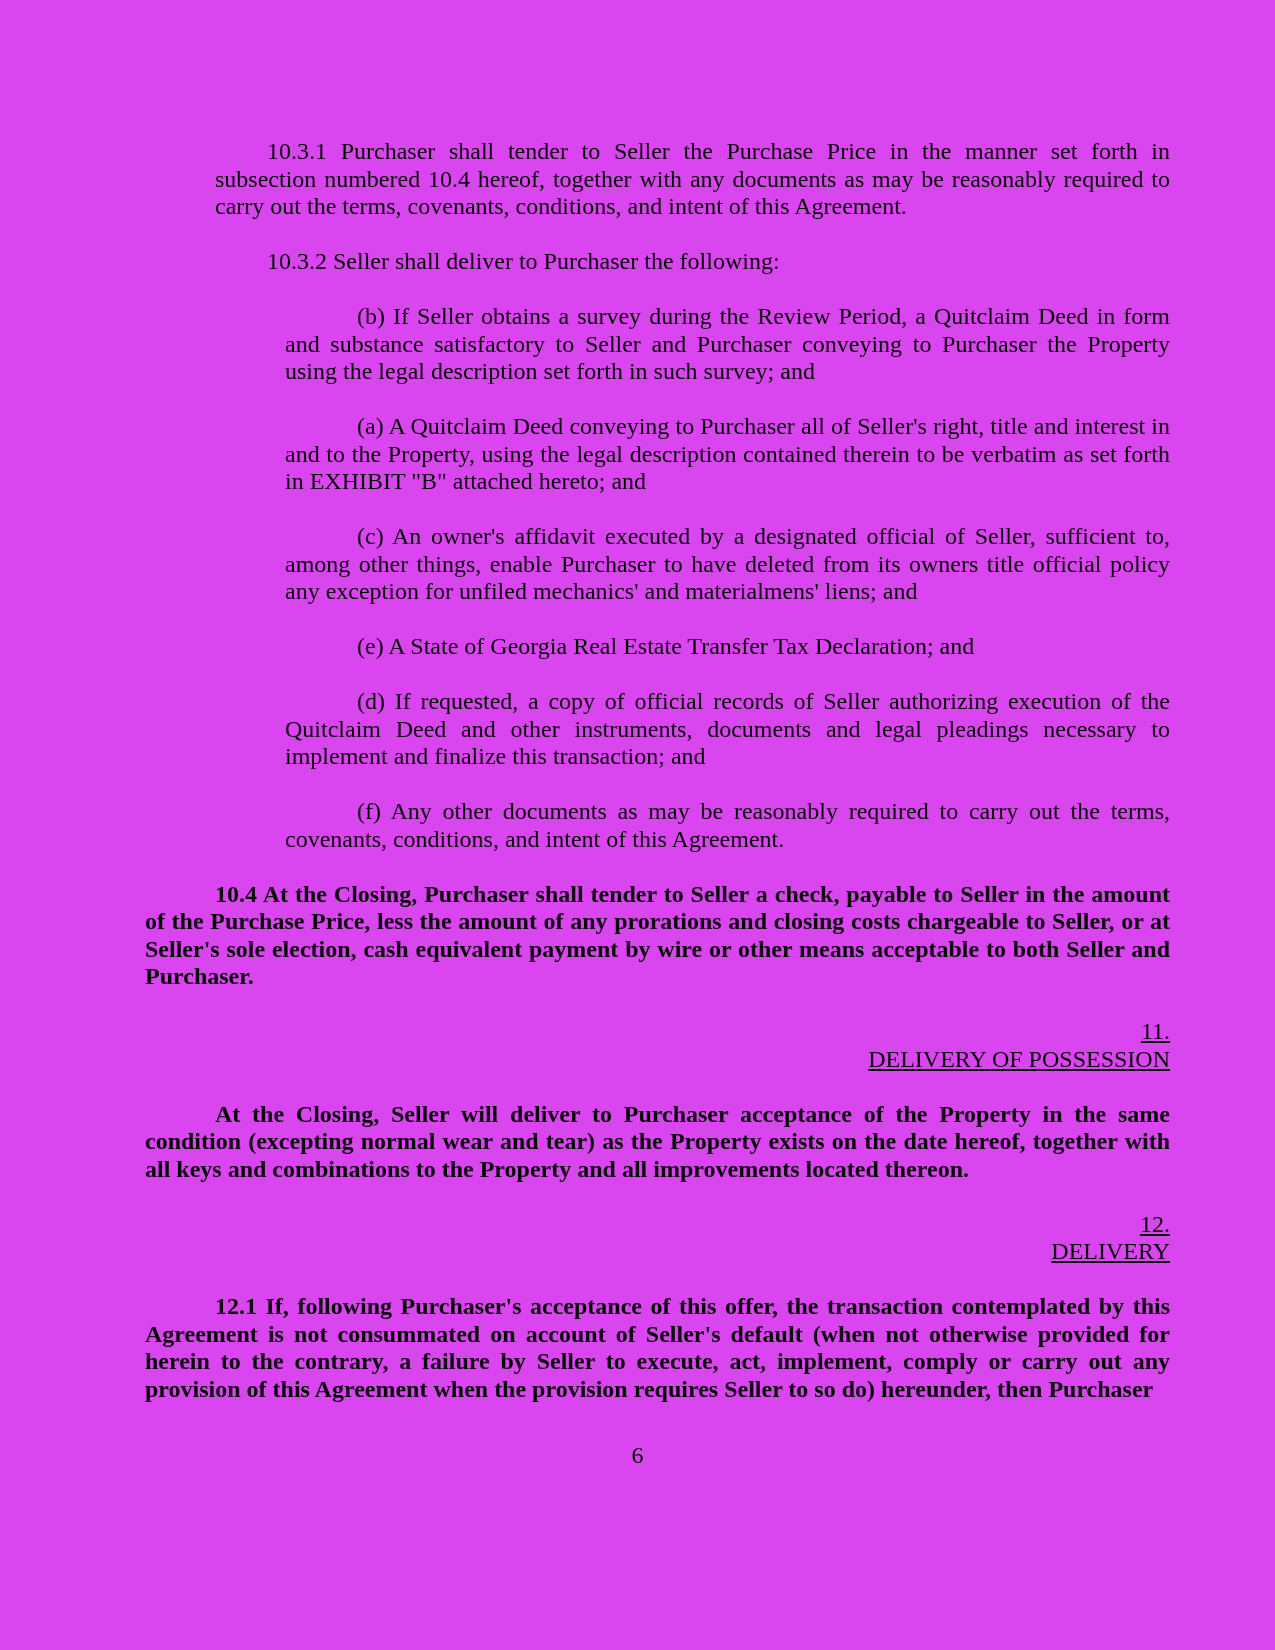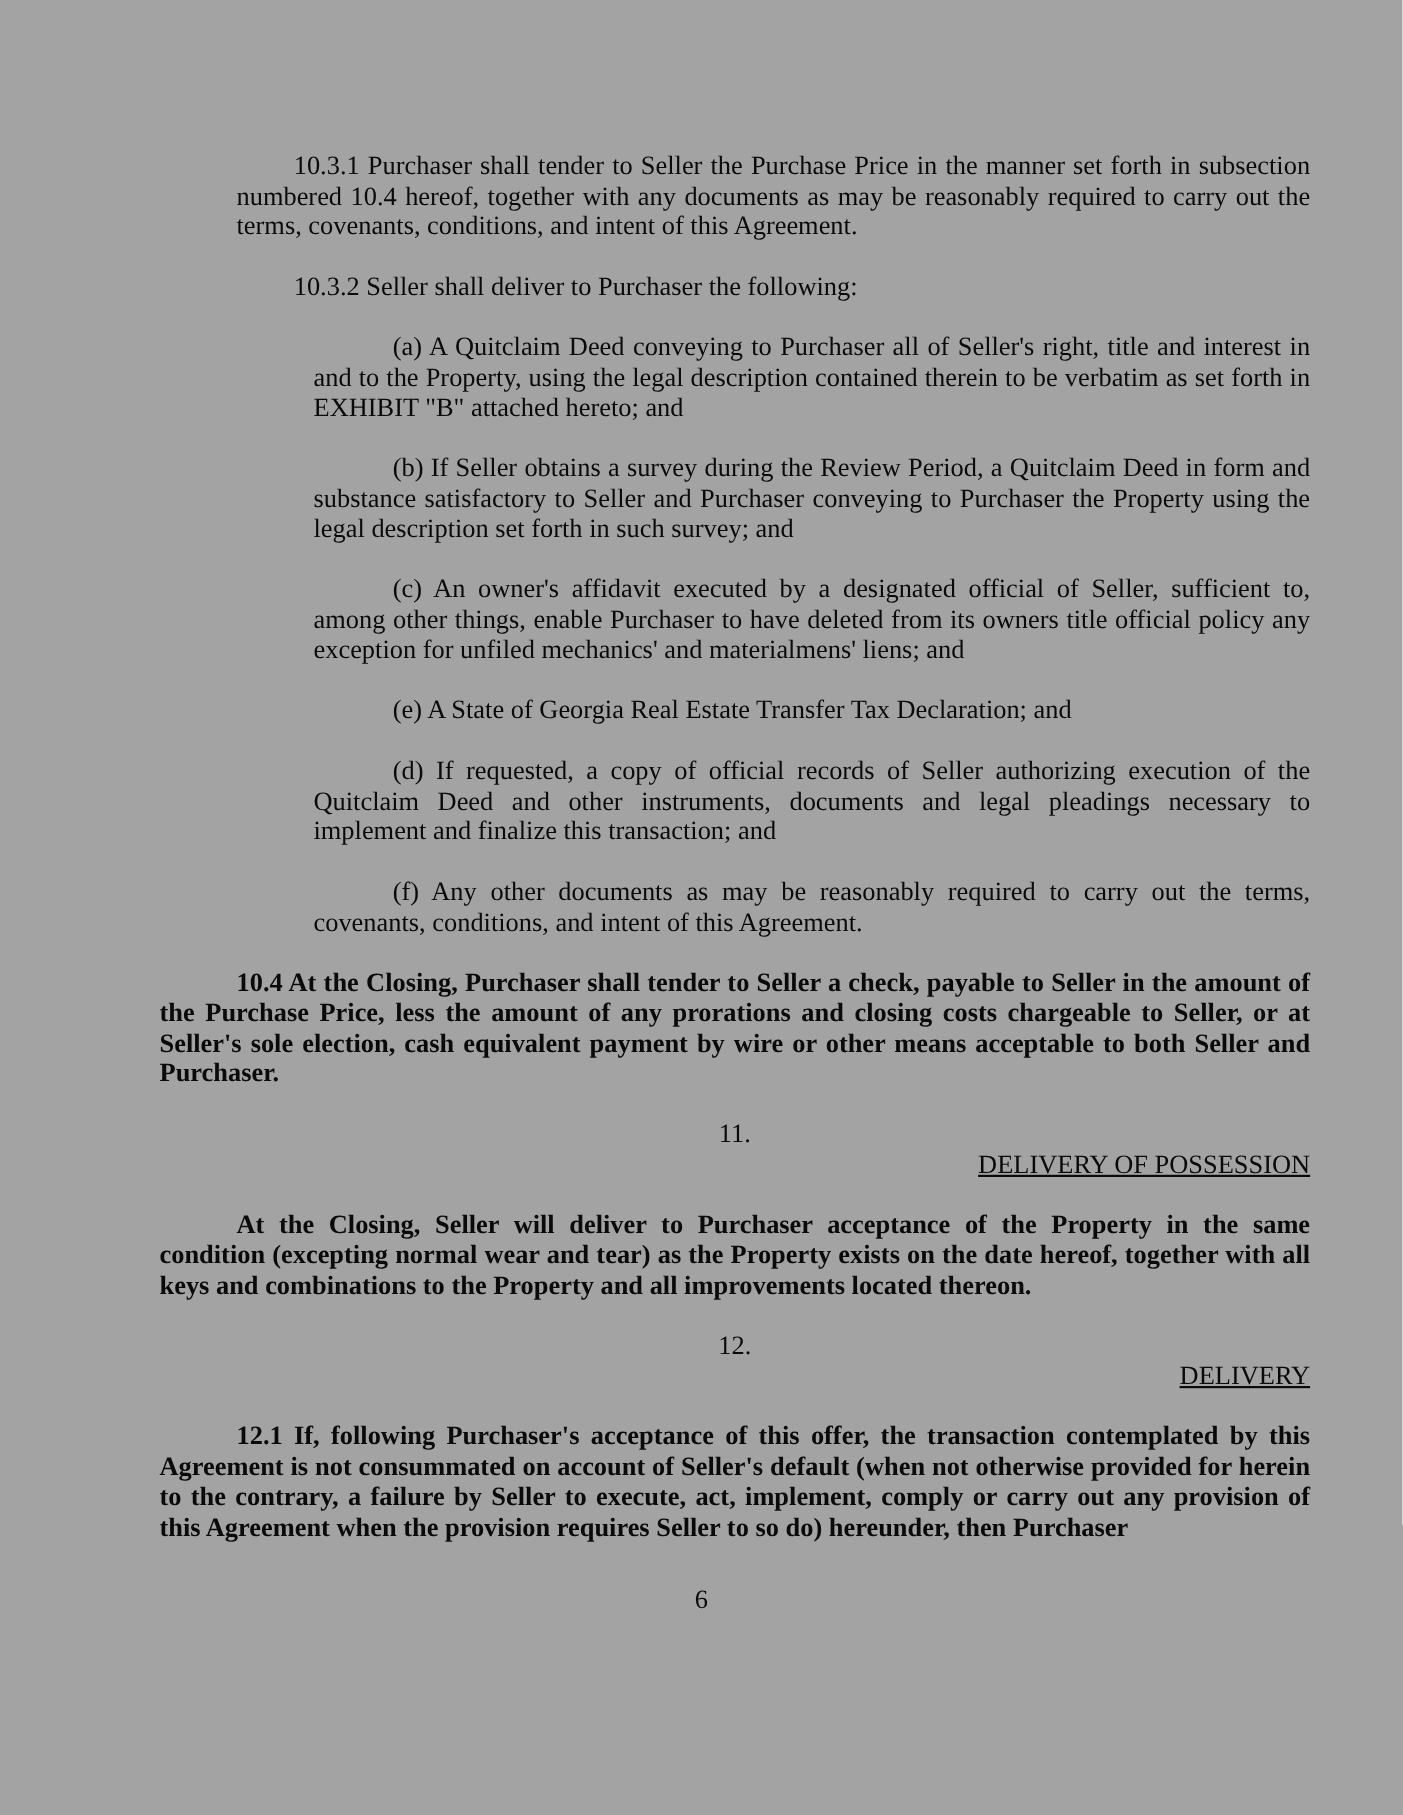--- a/index.html
+++ b/index.html
@@ -5,23 +5,23 @@
   html, body {
     margin: 0;
     padding: 0;
     background: #ffffff;
   }
   .page {
     position: relative;
     width: 1275px;
     height: 1650px;
     margin: 0 auto;
-    background: #a3a3a3;
+    background: #d946ef;
     box-sizing: border-box;
-    padding: 138px 84px 0 145px;
+    padding: 138px 105px 0 145px;
     font-family: "Liberation Serif", serif;
     font-size: 24px;
     line-height: 27.5px;
     color: #0a0a0a;
   }
   .para {
     margin: 0 0 27.5px 0;
     text-align: justify;
   }
   .clause-l1 {
@@ -31,22 +31,23 @@
   .clause-l2 {
     margin-left: 140px;
     text-indent: 72px;
   }
   .clause-body {
     text-indent: 70px;
     font-weight: bold;
   }
   .section-num {
     margin: 17px 0 0 0;
-    text-align: center;
+    text-align: right;
     text-indent: 0;
+    text-decoration: underline;
   }
   .section-title {
     margin: 0 0 27.5px 0;
     text-align: right;
     text-indent: 0;
   }
   .section-title .u {
     text-decoration: underline;
   }
   .page-footer {
@@ -62,23 +63,23 @@
 </style>
 </head>
 <body>
 
 <div class="page">
 
   <p class="para clause-l1">10.3.1  Purchaser shall tender to Seller the Purchase Price in the manner set forth in subsection numbered 10.4 hereof, together with any documents as may be reasonably required to carry out the terms, covenants, conditions, and intent of this Agreement.</p>
 
   <p class="para clause-l1">10.3.2  Seller shall deliver to Purchaser the following:</p>
 
+  <p class="para clause-l2">(b)  If Seller obtains a survey during the Review Period, a Quitclaim Deed in form and substance satisfactory to Seller and Purchaser conveying to Purchaser the Property using the legal description set forth in such survey; and</p>
+
   <p class="para clause-l2">(a)  A Quitclaim Deed conveying to Purchaser all of Seller's right, title and interest in and to the Property, using the legal description contained therein to be verbatim as set forth in EXHIBIT "B" attached hereto; and</p>
-
-  <p class="para clause-l2">(b)  If Seller obtains a survey during the Review Period, a Quitclaim Deed in form and substance satisfactory to Seller and Purchaser conveying to Purchaser the Property using the legal description set forth in such survey; and</p>
 
   <p class="para clause-l2">(c)  An owner's affidavit executed by a designated official of Seller, sufficient to, among other things, enable Purchaser to have deleted from its owners title official policy any exception for unfiled mechanics' and materialmens' liens; and</p>
 
   <p class="para clause-l2">(e)  A State of Georgia Real Estate Transfer Tax Declaration; and</p>
 
   <p class="para clause-l2">(d)  If requested, a copy of official records of Seller authorizing execution of the Quitclaim Deed and other instruments, documents and legal pleadings necessary to implement and finalize this transaction; and</p>
 
   <p class="para clause-l2">(f)  Any other documents as may be reasonably required to carry out the terms, covenants, conditions, and intent of this Agreement.</p>
 
   <p class="para clause-body">10.4  At the Closing, Purchaser shall tender to Seller a check, payable to Seller in the amount of the Purchase Price, less the amount of any prorations and closing costs chargeable to Seller, or at Seller's sole election, cash equivalent payment by wire or other means acceptable to both Seller and Purchaser.</p>

